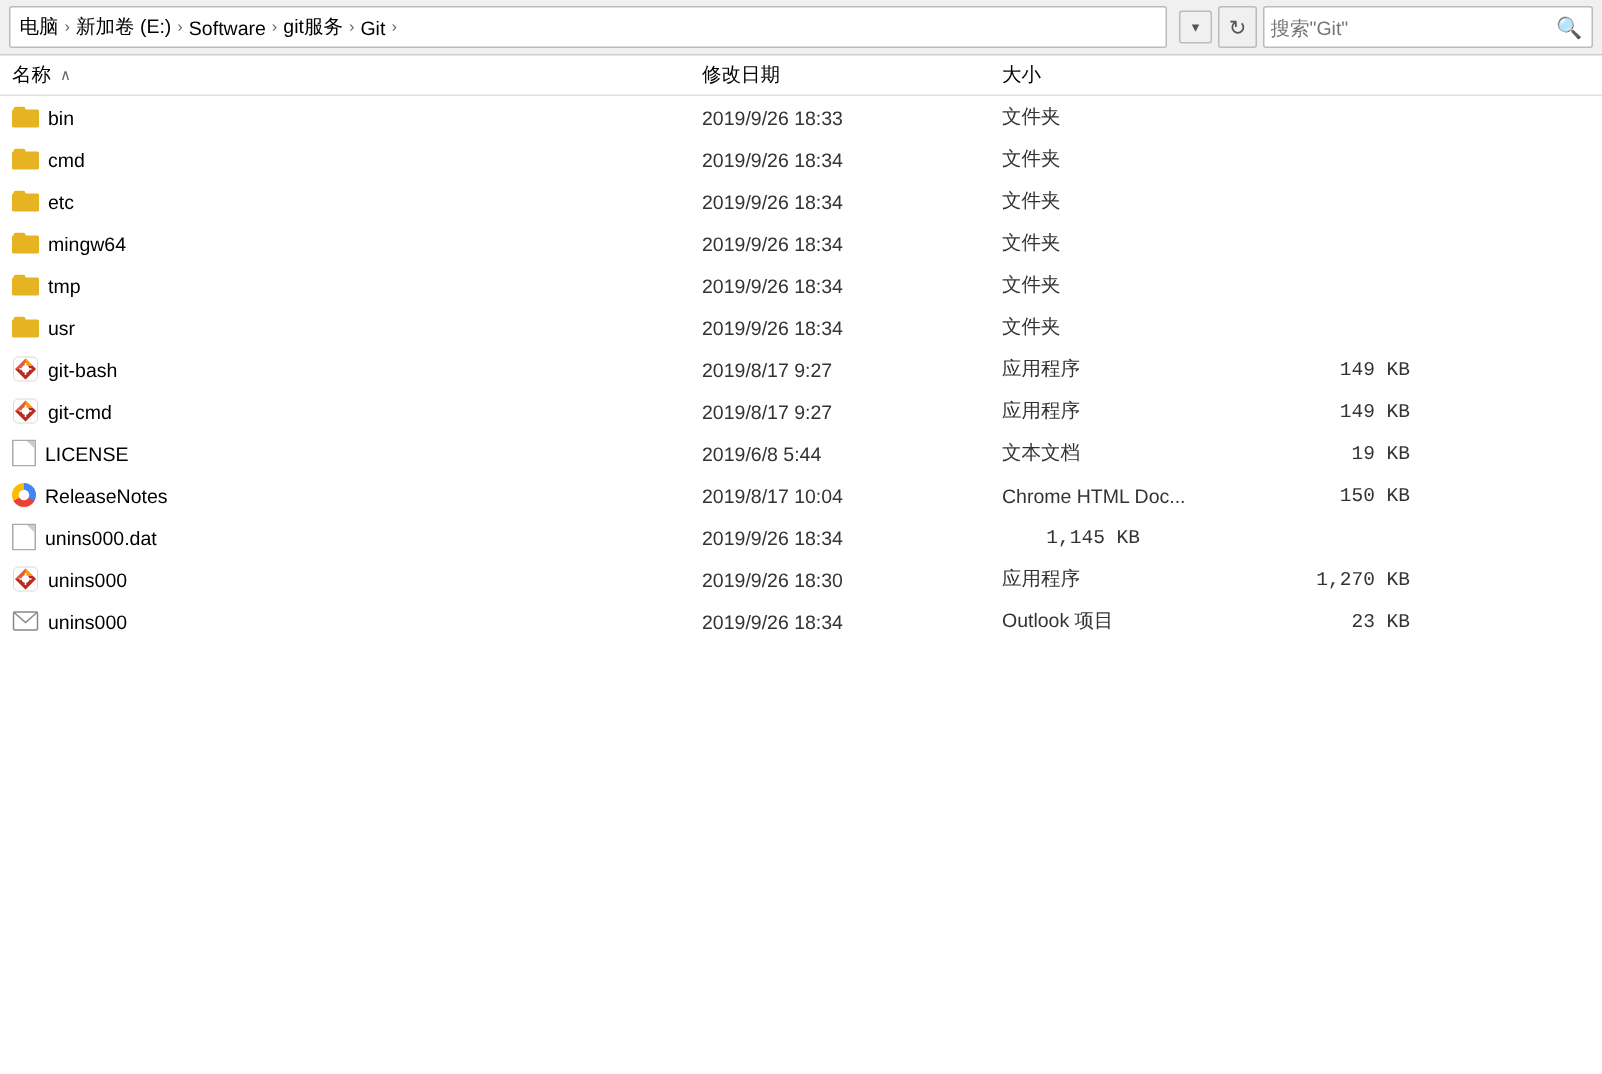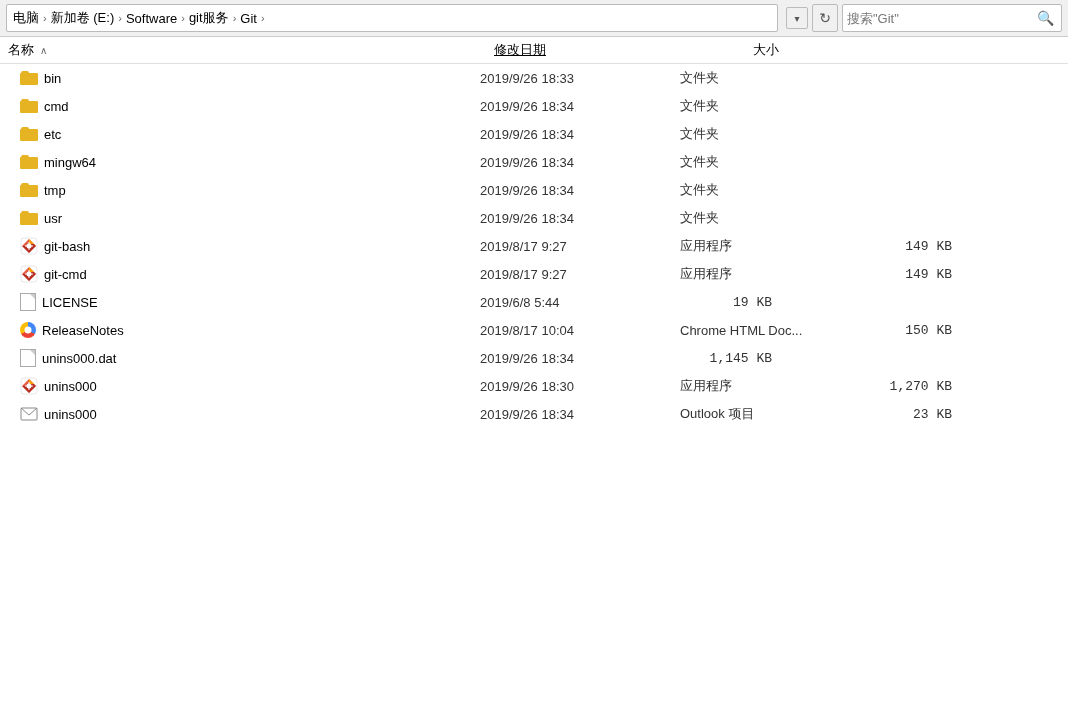--- a/index.html
+++ b/index.html
@@ -103,36 +103,35 @@
       padding: 2px;
     }
     
     .column-headers {
       display: flex;
       align-items: center;
       padding: 4px 0 4px 8px;
       border-bottom: 1px solid #e0e0e0;
       background: #fff;
       user-select: none;
-      gap: 26px;
     }
     .col-name {
       flex: 0 0 460px;
       display: flex;
       align-items: center;
       gap: 6px;
       font-size: 13px;
     }
     .col-name .sort-arrow {
       font-size: 10px;
       color: #666;
     }
-    .col-date { flex: 0 0 200px; font-size: 13px; text-decoration: underline; }
+    .col-date { flex: 0 0 200px; font-size: 13px; }
     .col-type { flex: 0 0 180px; font-size: 13px; }
-    .col-size { flex: 0 0 100px; text-align: center; font-size: 13px; padding-right: 8px; }
+    .col-size { flex: 0 0 100px; text-align: left; font-size: 13px; padding-right: 8px; }
 
     
     .file-list {
       flex: 1;
       overflow-y: auto;
       background: #fff;
     }
     .file-row {
       display: flex;
       align-items: center;
@@ -140,21 +139,20 @@
       height: 28px;
       cursor: pointer;
     }
     .file-row .cell-name {
       flex: 0 0 460px;
       display: flex;
       align-items: center;
       gap: 6px;
       overflow: hidden;
       white-space: nowrap;
-      margin-left: 12px;
     }
     .file-row .cell-date { flex: 0 0 200px; color: #333; white-space: nowrap; }
     .file-row .cell-type { flex: 0 0 180px; color: #333; white-space: nowrap; overflow: hidden; text-overflow: ellipsis; }
     .file-row .cell-size { flex: 0 0 100px; text-align: right; padding-right: 8px; color: #333; font-family: Liberation Mono, monospace; }
 
     
     .icon-folder {
       display: inline-block;
       width: 18px;
       height: 14px;
@@ -389,20 +387,21 @@
     <div class="cell-date">2019/8/17 9:27</div>
     <div class="cell-type">应用程序</div>
     <div class="cell-size">149 KB</div>
   </div>
       <div class="file-row">
     <div class="cell-name">
       <span class="icon-text-doc"></span>
       <span class="file-name-text">LICENSE</span>
     </div>
     <div class="cell-date">2019/6/8 5:44</div>
+    <div class="cell-type">文本文档</div>
     <div class="cell-size">19 KB</div>
   </div>
       <div class="file-row">
     <div class="cell-name">
       <span class="icon-chrome"></span>
       <span class="file-name-text">ReleaseNotes</span>
     </div>
     <div class="cell-date">2019/8/17 10:04</div>
     <div class="cell-type">Chrome HTML Doc...</div>
     <div class="cell-size">150 KB</div>

